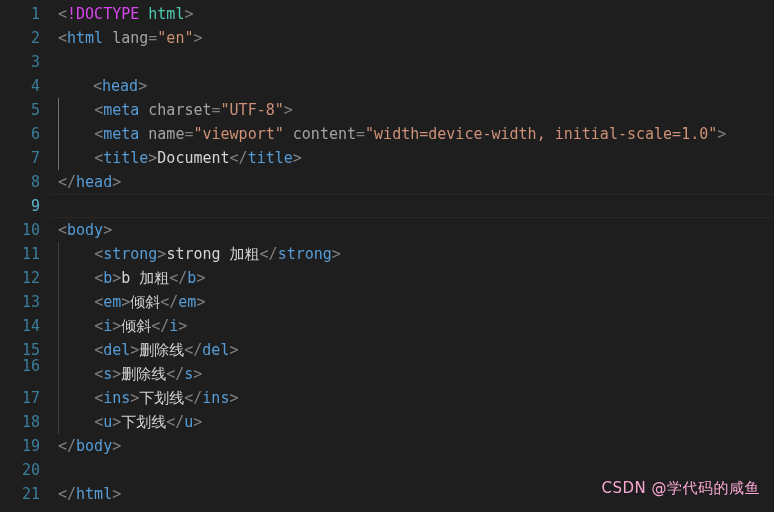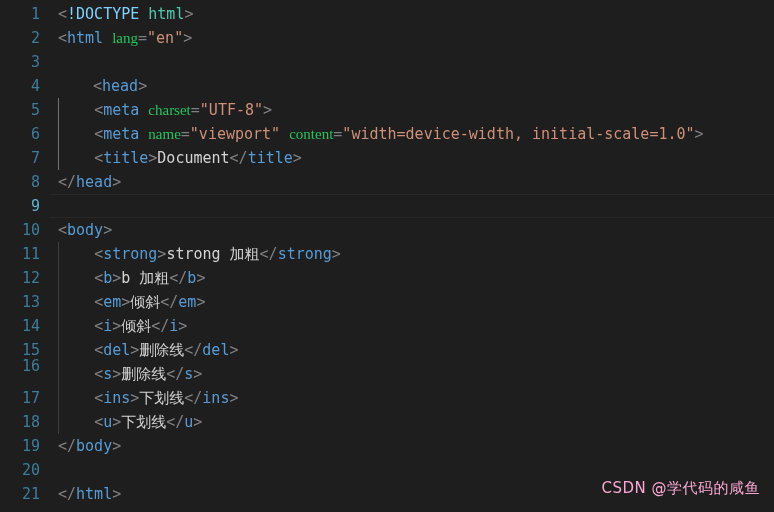--- a/index.html
+++ b/index.html
@@ -93,24 +93,24 @@
     background: #404040;
   }
   .iguide.active {
     background: #707070;
   }
 
   
   .pun   { color: #808080; }              
   .tag   { color: #569cd6; }              
   .tag2  { color: #4ec9b0; }              
-  .attr  { color: #22c55e; font-family: Liberation Serif, serif; }              
+  .attr  { color: #a3a3a3; }              
   .str   { color: #ce9178; }              
   .text  { color: #d4d4d4; }              
-  .doct  { color: #7dd3fc; }
+  .doct  { color: #d946ef; }
 
   
   #watermark {
     position: absolute;
     right: 14px;
     bottom: 14px;
     font-family: "DejaVu Sans", "Liberation Sans", sans-serif;
     font-size: 15px;
     color: #f9a8d4;
     letter-spacing: 0.5px;

